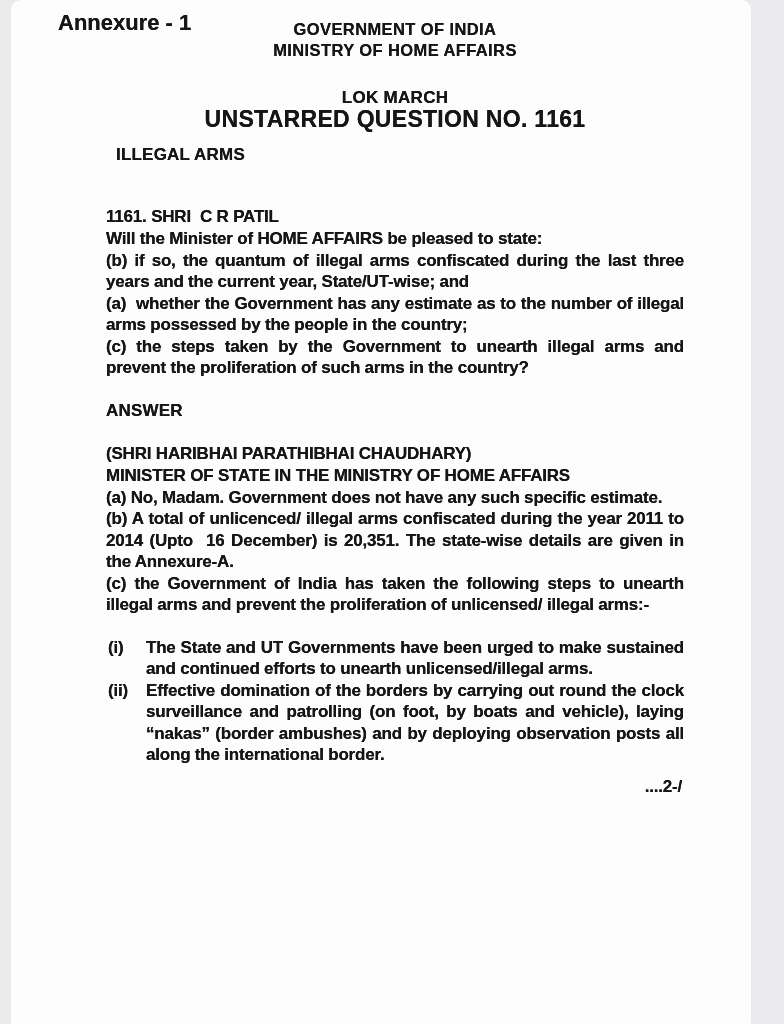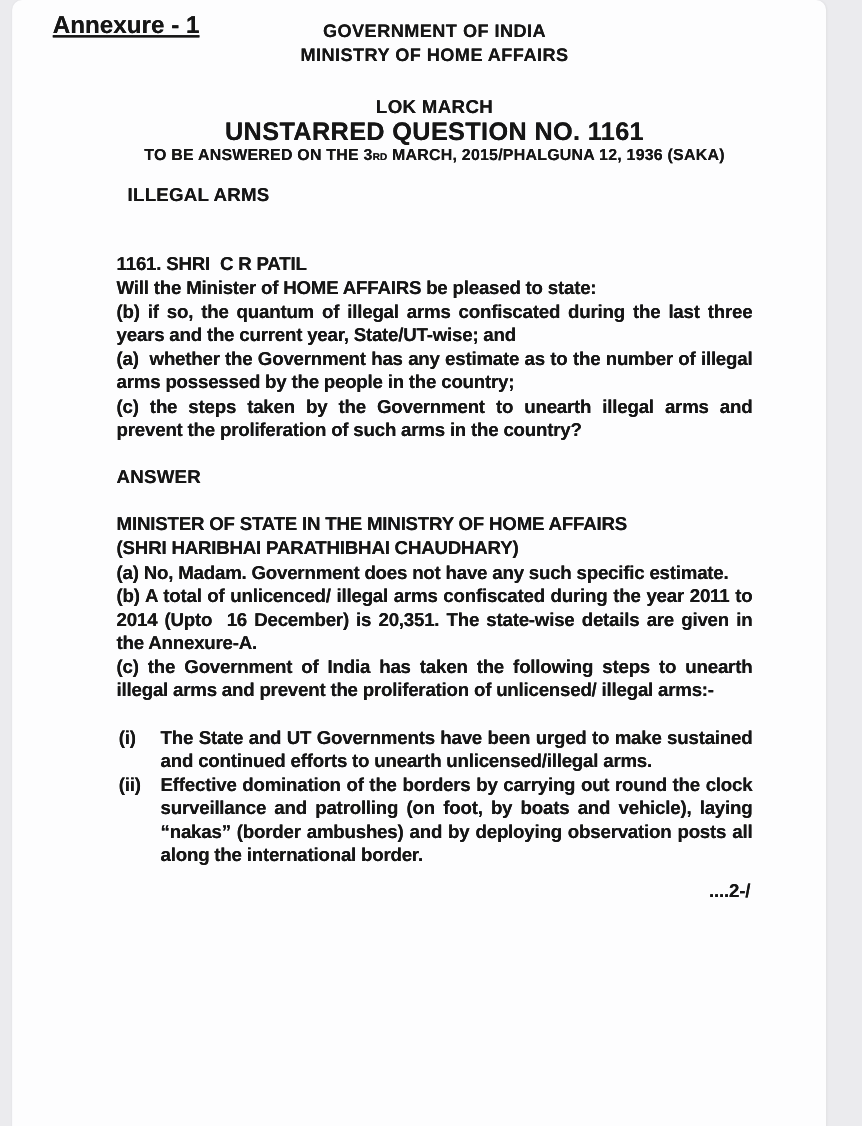--- a/index.html
+++ b/index.html
@@ -30,26 +30,25 @@
     height: 100%;
     padding: 0 67px 0 95px;   
     font-size: 17px;
     line-height: 21.5px;
     letter-spacing: -0.2px;
   }
   .txt { text-shadow: 0 0 0.5px currentColor; } 
 
   .annexure {
     position: absolute;
-    left: 37px;               
+    left: 47px;               
     top: 10px;
     font-size: 22px;
     line-height: 26px;
     letter-spacing: 0;
-    text-decoration: underline;
   }
   .hdr-center {
     margin: 0;
     padding-top: 19px;
     text-align: center;
     font-size: 16.5px;
     line-height: 21px;
     letter-spacing: 0.4px;
   }
   .hdr-session {
@@ -119,40 +118,39 @@
   <div class="content">
 
     <div class="hdr-center txt">
       <div>GOVERNMENT OF INDIA</div>
       <div>MINISTRY OF HOME AFFAIRS</div>
     </div>
 
     <div class="hdr-session txt">
       <div class="house">LOK MARCH</div>
       <div class="qno">UNSTARRED QUESTION NO. 1161</div>
-      <div class="ansdate"><span>TO BE ANSWERED ON THE 3</span><sup>RD</sup><span> MARCH, 2015/PHALGUNA 12, 1936 (SAKA)</span></div>
     </div>
 
     <div class="subject txt">ILLEGAL ARMS</div>
 
     <div class="asked-by txt ws-pre">1161. SHRI  C R PATIL</div>
 
     <p class="para intro txt">Will the Minister of HOME AFFAIRS be pleased to state:</p>
 
     <p class="para q-b txt">(b) if so, the quantum of illegal arms confiscated during the last three years and the current year, State/UT-wise; and</p>
 
     <p class="para q-a txt ws-pre">(a)  whether the Government has any estimate as to the number of illegal arms possessed by the people in the country;</p>
 
     <p class="para q-c txt">(c) the steps taken by the Government to unearth illegal arms and prevent the proliferation of such arms in the country?</p>
 
     <div class="answer-heading txt">ANSWER</div>
 
     <div class="minister txt">
+      <div>(SHRI HARIBHAI PARATHIBHAI CHAUDHARY)</div>
       <div>MINISTER OF STATE IN THE MINISTRY OF HOME AFFAIRS</div>
-      <div>(SHRI HARIBHAI PARATHIBHAI CHAUDHARY)</div>
     </div>
 
     <p class="para ans-a txt">(a) No, Madam. Government does not have any such specific estimate.</p>
 
     <p class="para ans-b txt ws-pre">(b) A total of unlicenced/ illegal arms confiscated during the year 2011 to 2014 (Upto  16 December) is 20,351. The state-wise details are given in the Annexure-A.</p>
 
     <p class="para ans-c txt">(c) the Government of India has taken the following steps to unearth illegal arms and prevent the proliferation of unlicensed/ illegal arms:-</p>
 
     <div class="steps">
       <div class="step">

